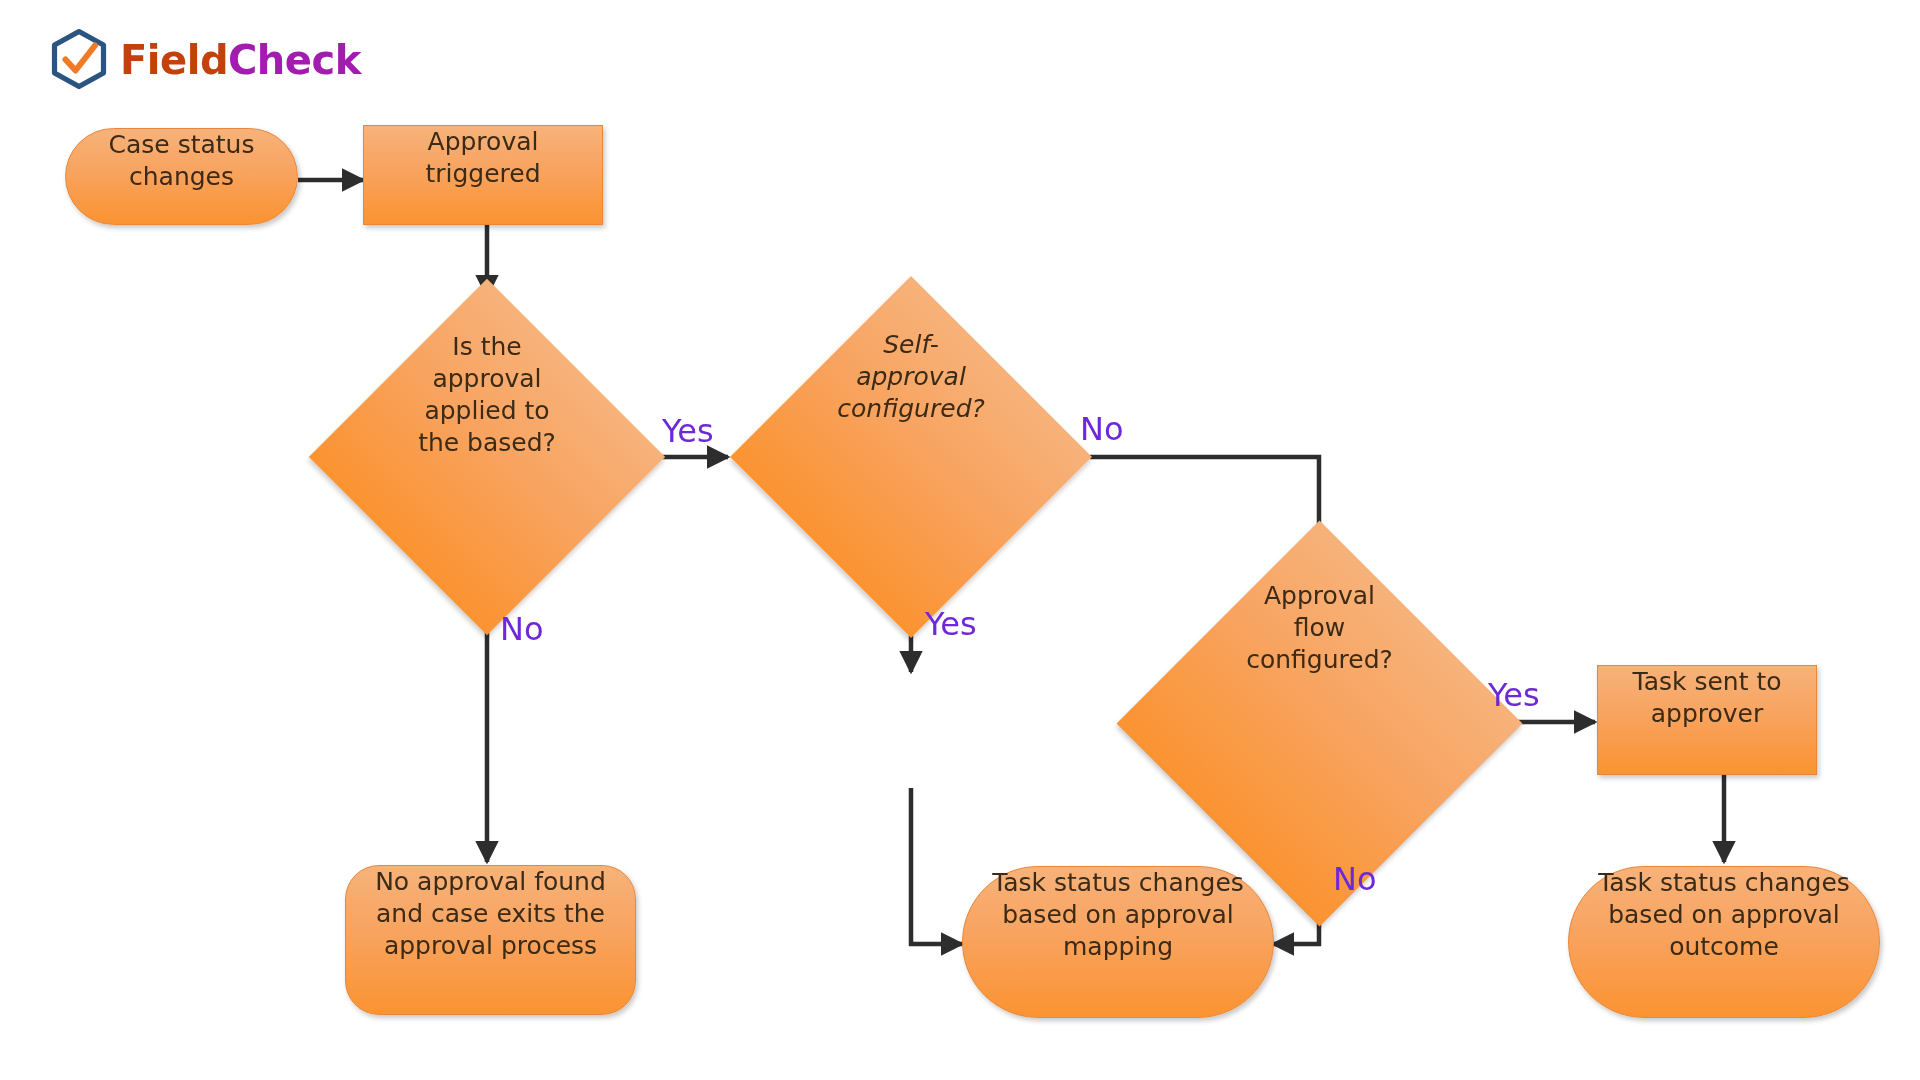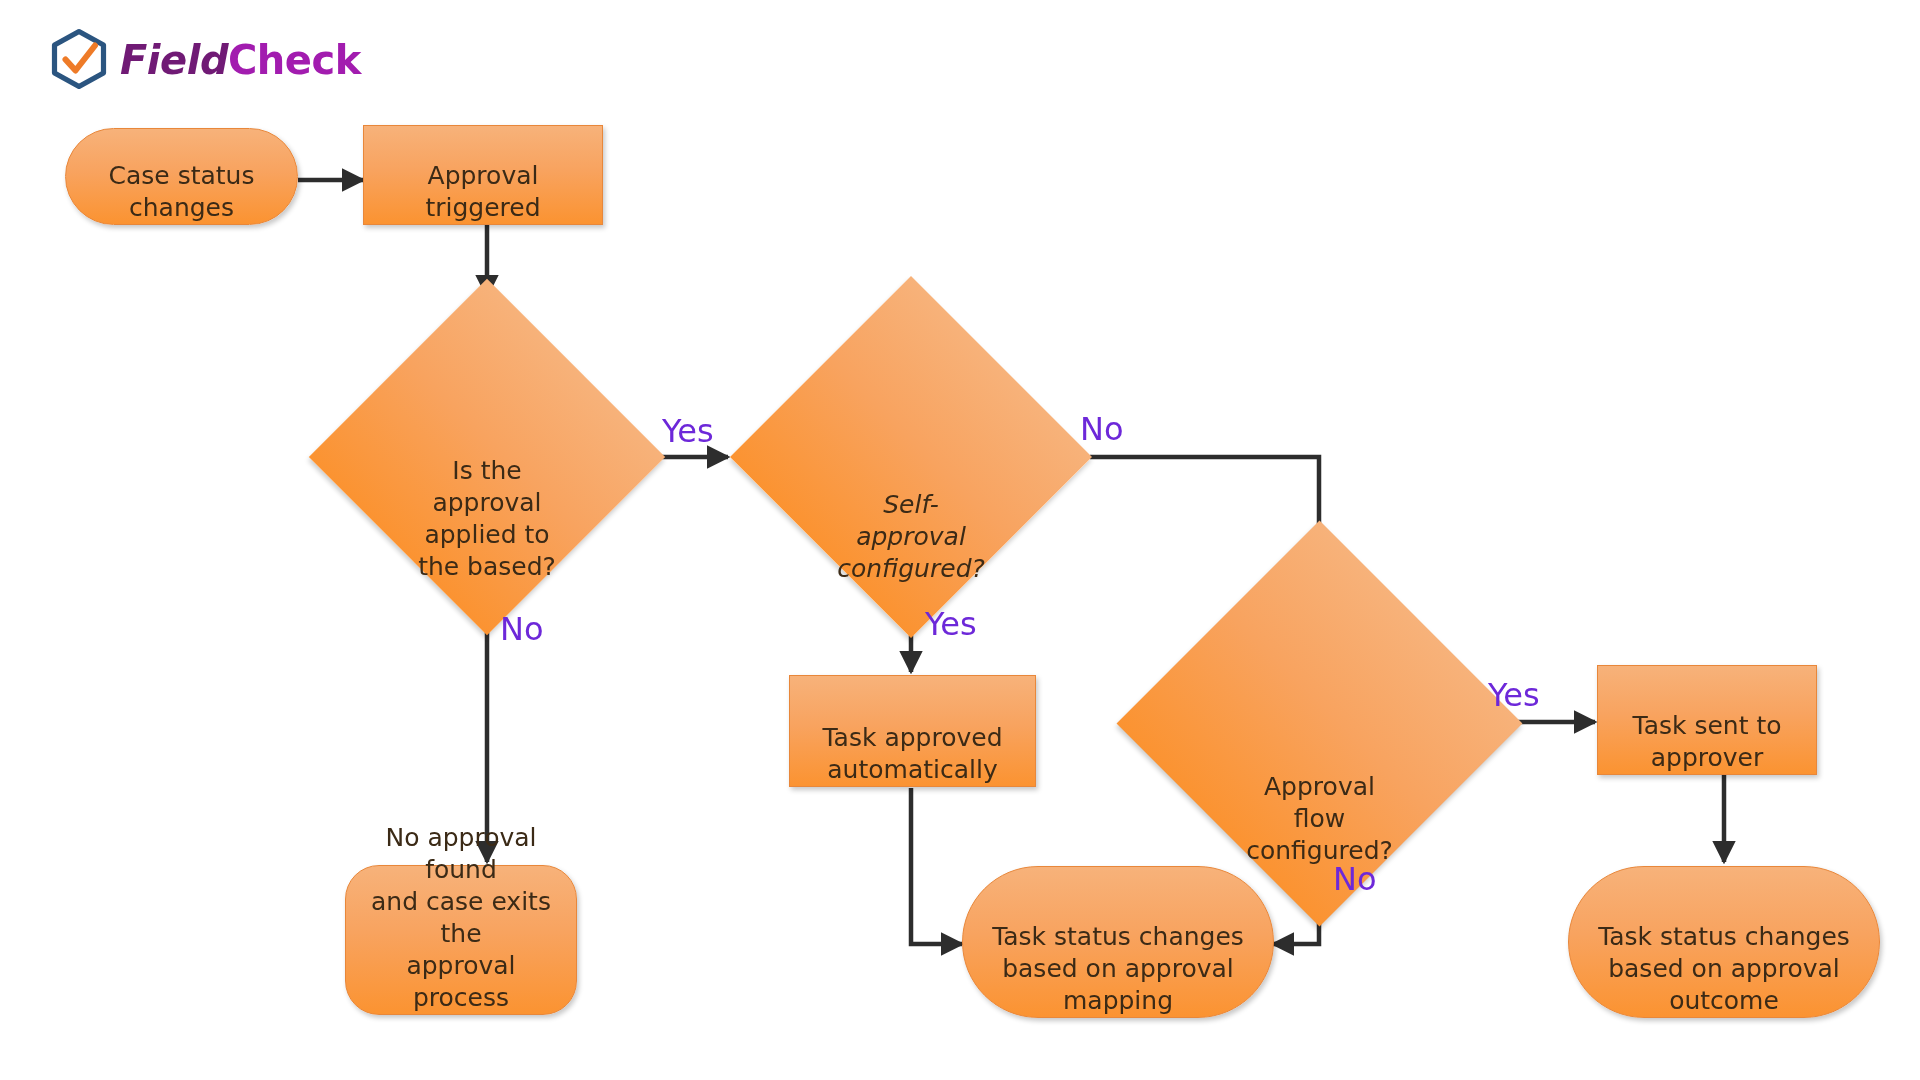--- a/index.html
+++ b/index.html
@@ -8,30 +8,30 @@
     background:#ffffff;
     font-family:"DejaVu Sans", sans-serif;
     overflow:hidden;
   }
   #stage { position:relative; width:1920px; height:1080px; background:#fff; }
 
   
   #logo { position:absolute; left:48px; top:28px; display:flex; align-items:center; gap:10px; }
   #logo .mark { width:62px; height:64px; display:block; }
   #logo .word { font-size:40px; font-weight:bold; letter-spacing:-0.5px; line-height:1; }
-  #logo .word .a { color:#701a75;font-style:italic; }
+  #logo .word .a { color:#c2410c; }
   #logo .word .b { color:#a21caf; }
 
   
   #edges { position:absolute; left:0; top:0; width:1920px; height:1080px; }
 
   
   .node {
     position:absolute;
-    display:flex; align-items:flex-end; justify-content:center;
+    display:flex; align-items:flex-start; justify-content:center;
     text-align:center;
     color:#3B2A16;
     font-size:25px;
     line-height:1.28;
     z-index:3;
   }
   .node .txt { padding:0 10px; white-space:pre-line; }
 
   
   .rect, .stadium {
@@ -122,30 +122,26 @@
 the based?</span>
   </div>
 
   <div class="node diamond" style="left:783px; top:329px; width:256px; height:256px;font-style:italic;">
     <div class="shape"></div>
     <span class="txt">Self-
 approval
 configured?</span>
   </div>
 
-  <div class="node soft rect" style="left:345px; top:865px; width:232px; height:150px;">
+  <div class="node soft rect" style="left:345px; top:865px; width:291px; height:150px;">
     <span class="txt">No approval found
 and case exits the
 approval process</span>
   </div>
 
-  <div class="node rect" style="left:789px; top:675px; width:247px; height:112px;">
-    <span class="txt">Task approved
-automatically</span>
-  </div>
 
   <div class="node diamond" style="left:1176px; top:580px; width:287px; height:287px;">
     <div class="shape"></div>
     <span class="txt">Approval
 flow
 configured?</span>
   </div>
 
   <div class="node rect" style="left:1597px; top:665px; width:220px; height:110px;">
     <span class="txt">Task sent to

